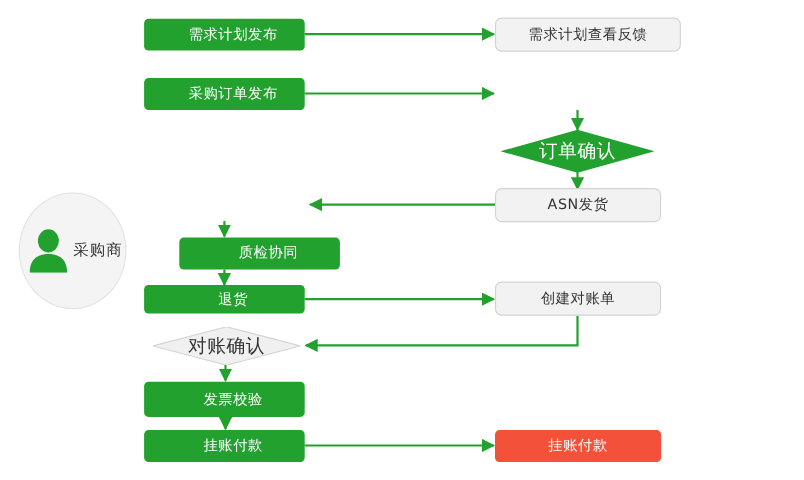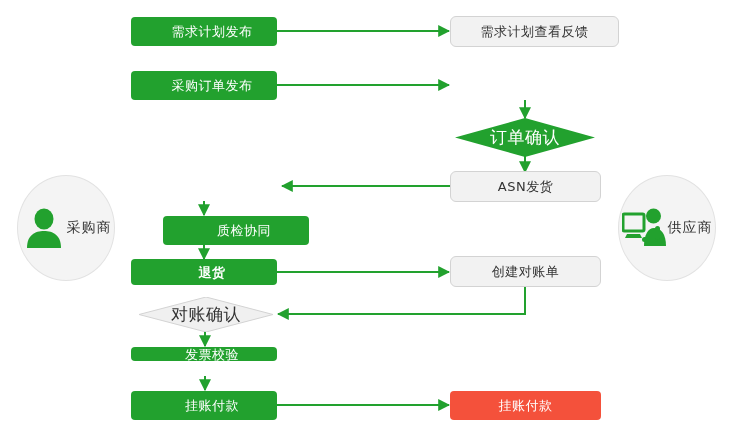--- a/index.html
+++ b/index.html
@@ -159,66 +159,50 @@
   <div class="actor" style="left:17px; top:175px;">
     <span class="actor-icon">
       <svg width="42" height="40" viewBox="0 0 42 40">
         <ellipse cx="21" cy="11" rx="9.5" ry="10.5" fill="#22a12e"></ellipse>
         <path d="M 4 40 C 4 27 12 23 21 23 C 30 23 38 27 38 40 Z" fill="#22a12e"></path>
       </svg>
     </span>
     <span class="actor-label">采购商</span>
   </div>
 
-  <div class="actor" style="left:618px; top:175px;">
-    <span class="actor-icon">
-      <svg width="46" height="40" viewBox="0 0 46 40">
-
-        <rect x="1" y="6" width="21" height="17" rx="1.5" fill="none" stroke="#22a12e" stroke-width="3"></rect>
-        <path d="M 5 26 L 18 26 L 20 30 L 3 30 Z" fill="#22a12e"></path>
-
-        <circle cx="31.5" cy="8" r="7.5" fill="#22a12e"></circle>
-
-        <path d="M 22 38 C 22 27 26 20 32 20 C 39 20 44 26 44 38 Z" fill="#22a12e"></path>
-        <rect x="20" y="29" width="16" height="5" rx="2.5" fill="#22a12e"></rect>
-        <rect x="33" y="18" width="5" height="14" rx="2.5" fill="#22a12e"></rect>
-      </svg>
-    </span>
-    <span class="actor-label">供应商</span>
-  </div>
 
   <div class="node node-green" style="left:131px; top:17px; width:146px; height:29px;">需求计划发布</div>
 
   <div class="node node-gray" style="left:450px; top:16px; width:169px; height:31px;">需求计划查看反馈</div>
 
   <div class="node node-green" style="left:131px; top:71px; width:146px; height:29px;">采购订单发布</div>
 
 
   <div class="diamond diamond-green" style="left:455px; top:118px; width:140px; height:39px;">
     <svg width="140" height="39" viewBox="0 0 140 39">
       <polygon points="70,0 140,19.5 70,39 0,19.5" fill="#22a12e"></polygon>
     </svg>
     <span class="dtext">订单确认</span>
   </div>
 
   <div class="node node-gray" style="left:450px; top:171px; width:151px; height:31px;">ASN发货</div>
 
 
   <div class="node node-green" style="left:131px; top:216px; width:146px; height:29px;margin-left:32px;">质检协同</div>
 
-  <div class="node node-green" style="left:131px; top:259px; width:146px; height:26px;font-weight:bold;">退货</div>
+  <div class="node node-green" style="left:131px; top:259px; width:146px; height:26px;">退货</div>
 
   <div class="node node-gray" style="left:450px; top:256px; width:151px; height:31px;">创建对账单</div>
 
   <div class="diamond diamond-white" style="left:139px; top:297px; width:134px; height:35px;">
     <svg width="134" height="35" viewBox="0 0 134 35">
       <polygon points="67,0 134,17.5 67,35 0,17.5" fill="#f0f0f0" stroke="#d3d3d3" stroke-width="1"></polygon>
     </svg>
     <span class="dtext">对账确认</span>
   </div>
 
-  <div class="node node-green" style="left:131px; top:347px; width:146px; height:14px;">发票校验</div>
+  <div class="node node-green" style="left:131px; top:347px; width:146px; height:32px;">发票校验</div>
 
   <div class="node node-green" style="left:131px; top:391px; width:146px; height:29px;">挂账付款</div>
 
   <div class="node node-red" style="left:450px; top:391px; width:151px; height:29px;">挂账付款</div>
 
 </div>
 
 </body></html>

